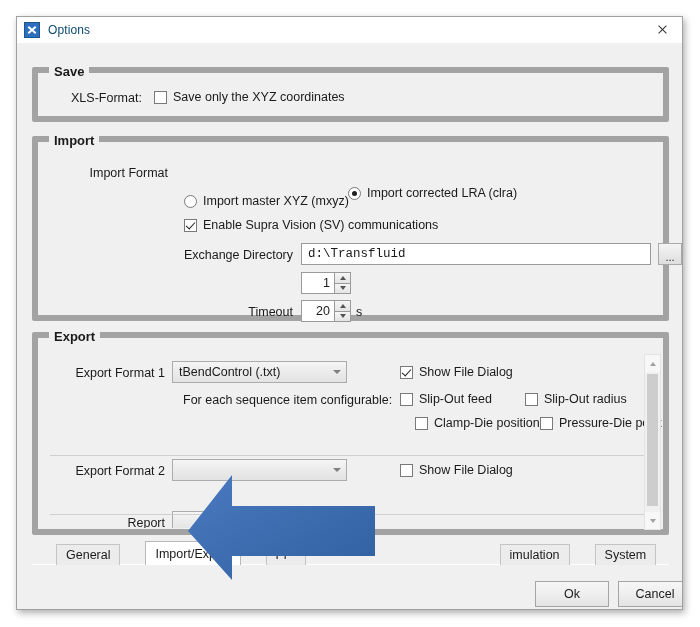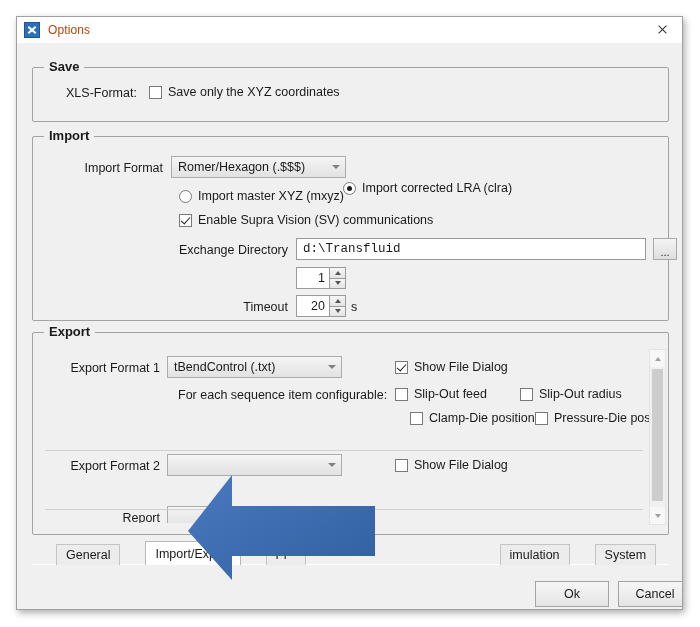--- a/index.html
+++ b/index.html
@@ -55,21 +55,21 @@
     top: 6px;
     width: 10px;
     height: 2px;
     background: #ffffff;
   }
   #title-icon .g1 { transform: rotate(42deg); }
   #title-icon .g2 { transform: rotate(-42deg); }
   #title-text {
     margin-left: 8px;
     font-size: 12px;
-    color: #c2410c;
+    color: #0c4a6e;
     letter-spacing: 0.1px;
   }
   #close-button {
     position: absolute;
     right: 0px;
     top: 0px;
     width: 40px;
     height: 25px;
     display: flex;
     align-items: center;
@@ -89,21 +89,21 @@
   #client {
     position: absolute;
     left: 0; right: 0;
     top: 26px; bottom: 0;
     background: #f0f0f0;
   }
 
   
   .group {
     position: absolute;
-    border: 1px solid #a3a3a3;
+    border: 6px solid #a3a3a3;
     border-radius: 2px;
     background: transparent;
     box-sizing: border-box;
   }
   .group > .group-title {
     position: absolute;
     top: -9px;
     left: 11px;
     background: #f0f0f0;
     padding: 0 5px;
@@ -483,24 +483,20 @@
       <div class="chk" style="position:absolute; left:116px; top:17px;">
         <span class="box"></span>
         <span class="txt">Save only the XYZ coordinates</span>
       </div>
     </div>
 
     <div class="group" id="group-import">
       <div class="group-title">Import</div>
 
       <div class="lbl lbl-right" style="position:absolute; left:10px; top:24px; width:120px;">Import Format</div>
-      <div class="combo" style="left:138px; top:19px; width:175px;">
-        <span class="val">Romer/Hexagon (.$$$)</span>
-        <span class="arrow"></span>
-      </div>
 
       <div class="rad" style="position:absolute; left:146px; top:52px;">
         <span class="circ"></span>
         <span class="txt">Import master XYZ (mxyz)</span>
       </div>
       <div class="rad checked" style="position:absolute; left:310px; top:44px;">
         <span class="circ"></span>
         <span class="txt">Import corrected LRA (clra)</span>
       </div>
 

